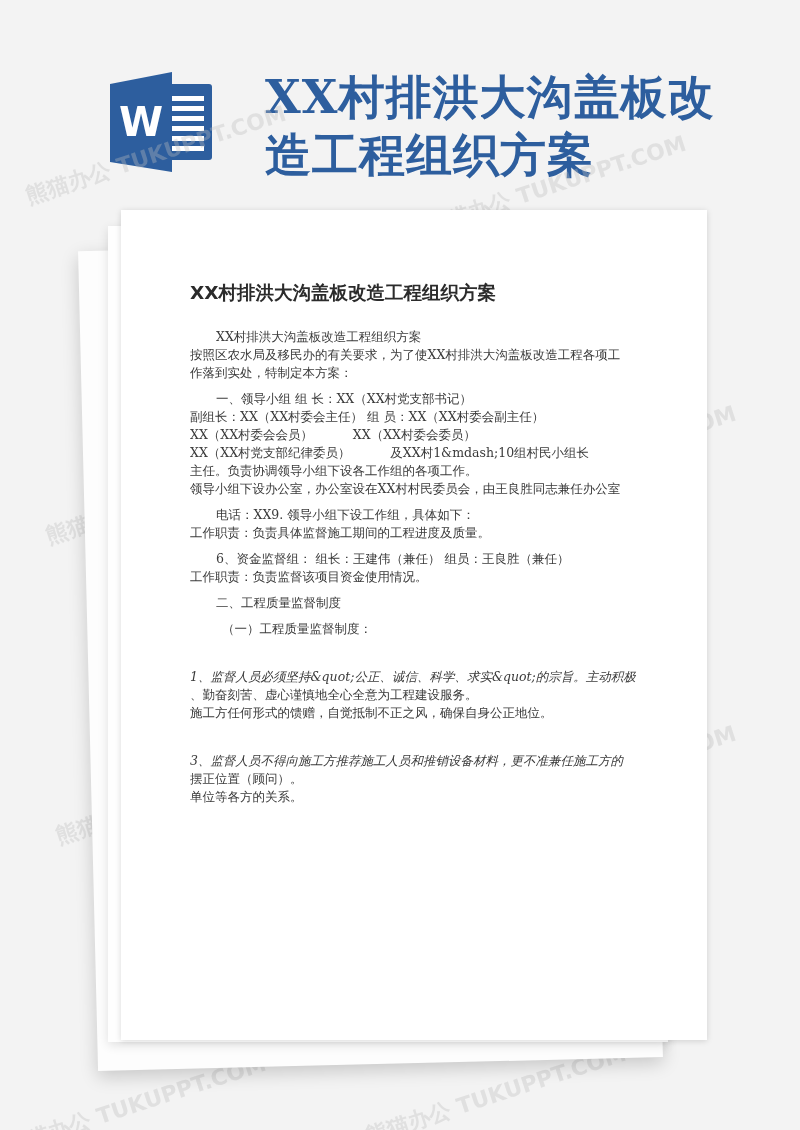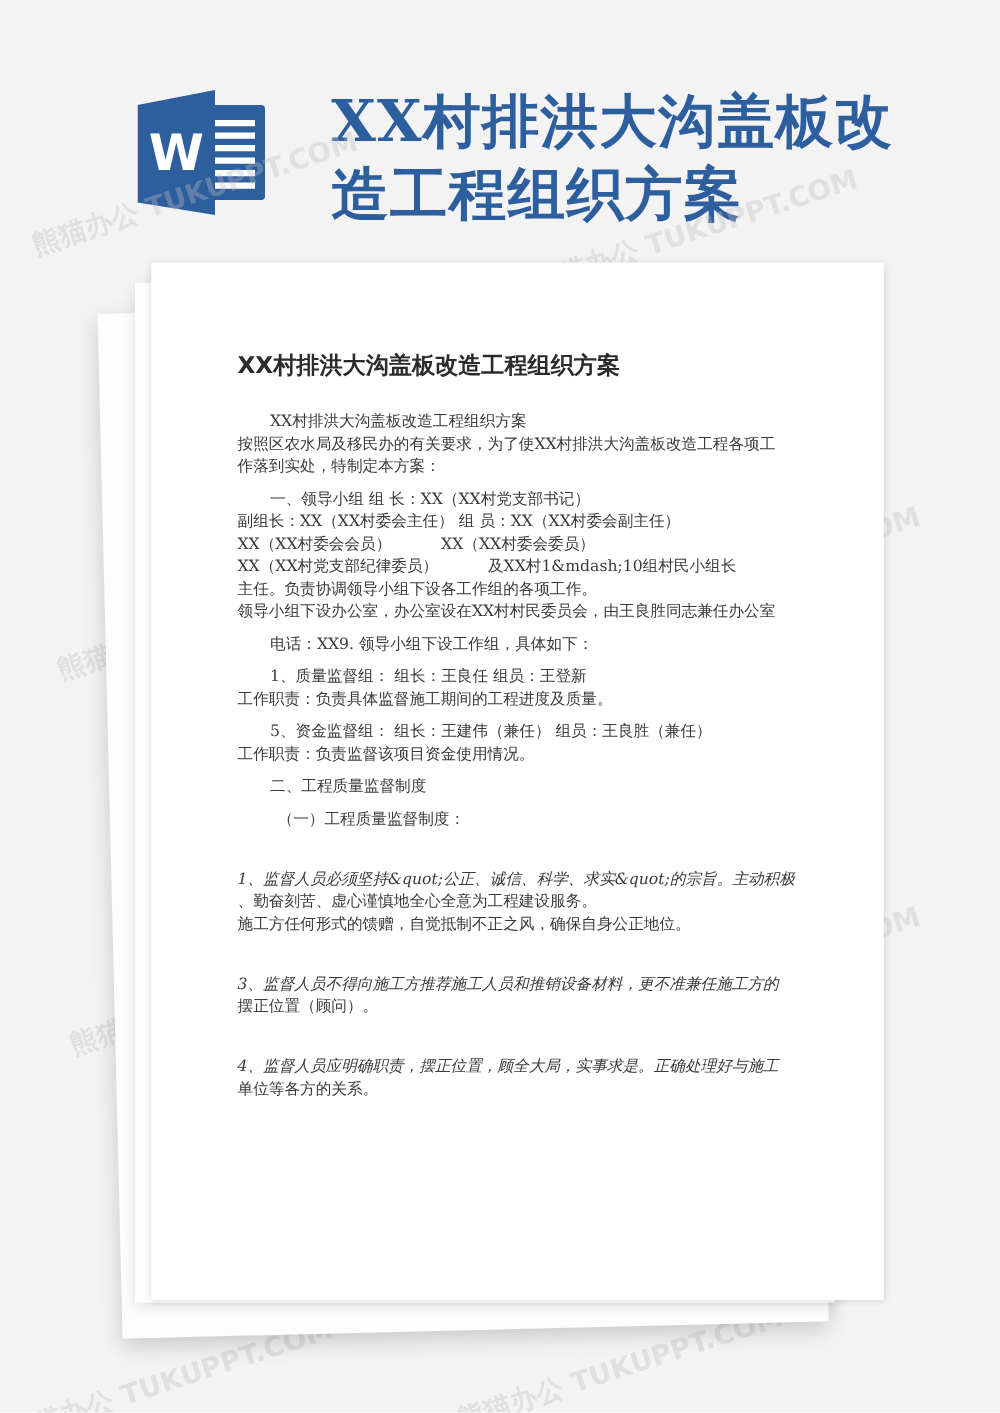--- a/index.html
+++ b/index.html
@@ -144,32 +144,30 @@
 
   <div class="line indent gap-s">一、领导小组 组  长：XX（XX村党支部书记）</div>
   <div class="line">副组长：XX（XX村委会主任） 组  员：XX（XX村委会副主任）</div>
   <div class="line" style="white-space:pre">XX（XX村委会会员）          XX（XX村委会委员）</div>
   <div class="line" style="white-space:pre">XX（XX村党支部纪律委员）          及XX村1&amp;mdash;10组村民小组长</div>
   <div class="line">主任。负责协调领导小组下设各工作组的各项工作。</div>
   <div class="line">领导小组下设办公室，办公室设在XX村村民委员会，由王良胜同志兼任办公室</div>
 
   <div class="line indent gap-s">电话：XX9. 领导小组下设工作组，具体如下：</div>
 
-  <div class="line indent gap-s">1、质量监督组： 组长：王良任 组员：王登新</div>
   <div class="line">工作职责：负责具体监督施工期间的工程进度及质量。</div>
 
-  <div class="line indent gap-s">5、资金监督组： 组长：王建伟（兼任） 组员：王良胜（兼任）</div>
+  <div class="line indent gap-s">6、资金监督组： 组长：王建伟（兼任） 组员：王良胜（兼任）</div>
   <div class="line">工作职责：负责监督该项目资金使用情况。</div>
 
   <div class="line indent gap-s">二、工程质量监督制度</div>
   <div class="line indent gap-s" style="padding-left:32px">（一）工程质量监督制度：</div>
 
   <div class="line gap-l">1、监督人员必须坚持&amp;quot;公正、诚信、科学、求实&amp;quot;的宗旨。主动积极</div>
   <div class="line">、勤奋刻苦、虚心谨慎地全心全意为工程建设服务。</div>
 
   <div class="line">施工方任何形式的馈赠，自觉抵制不正之风，确保自身公正地位。</div>
 
   <div class="line gap-l">3、监督人员不得向施工方推荐施工人员和推销设备材料，更不准兼任施工方的</div>
   <div class="line">摆正位置（顾问）。</div>
 
-  <div class="line gap-l">4、监督人员应明确职责，摆正位置，顾全大局，实事求是。正确处理好与施工</div>
   <div class="line">单位等各方的关系。</div>
 </div>
 
 </body></html>

